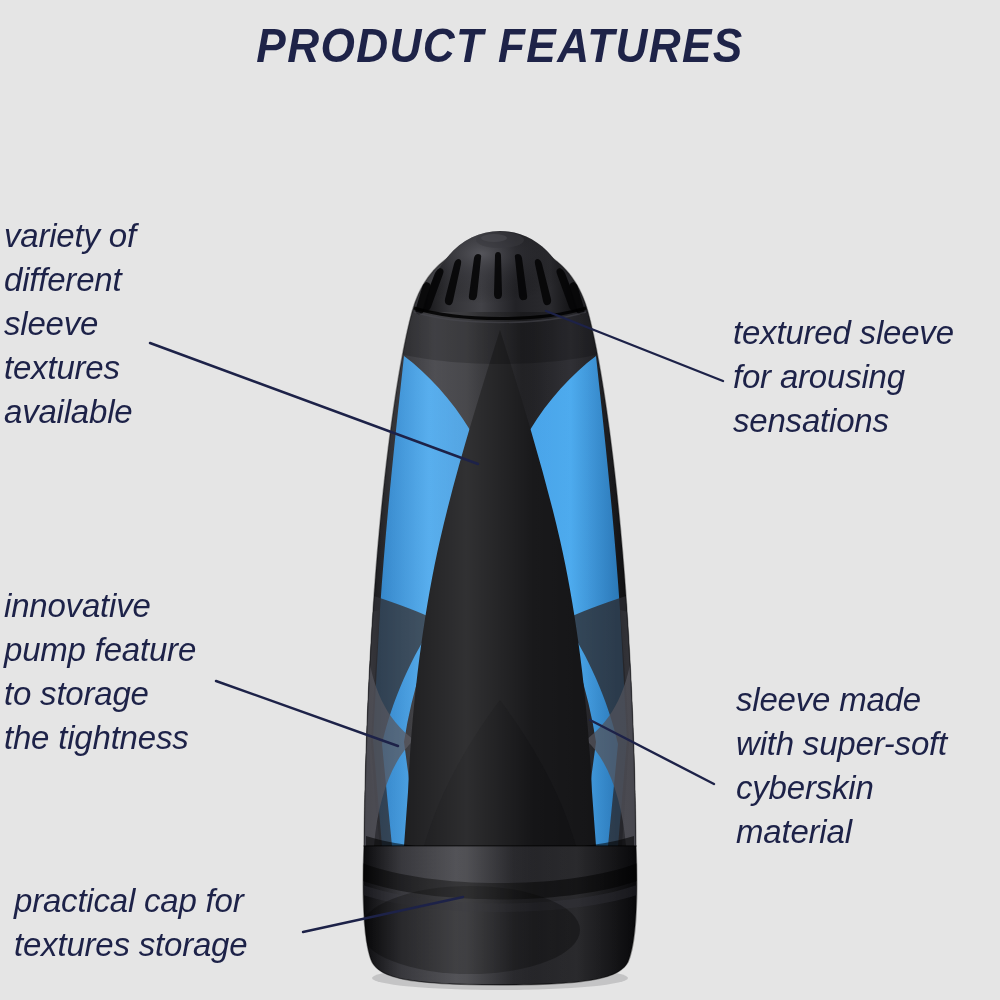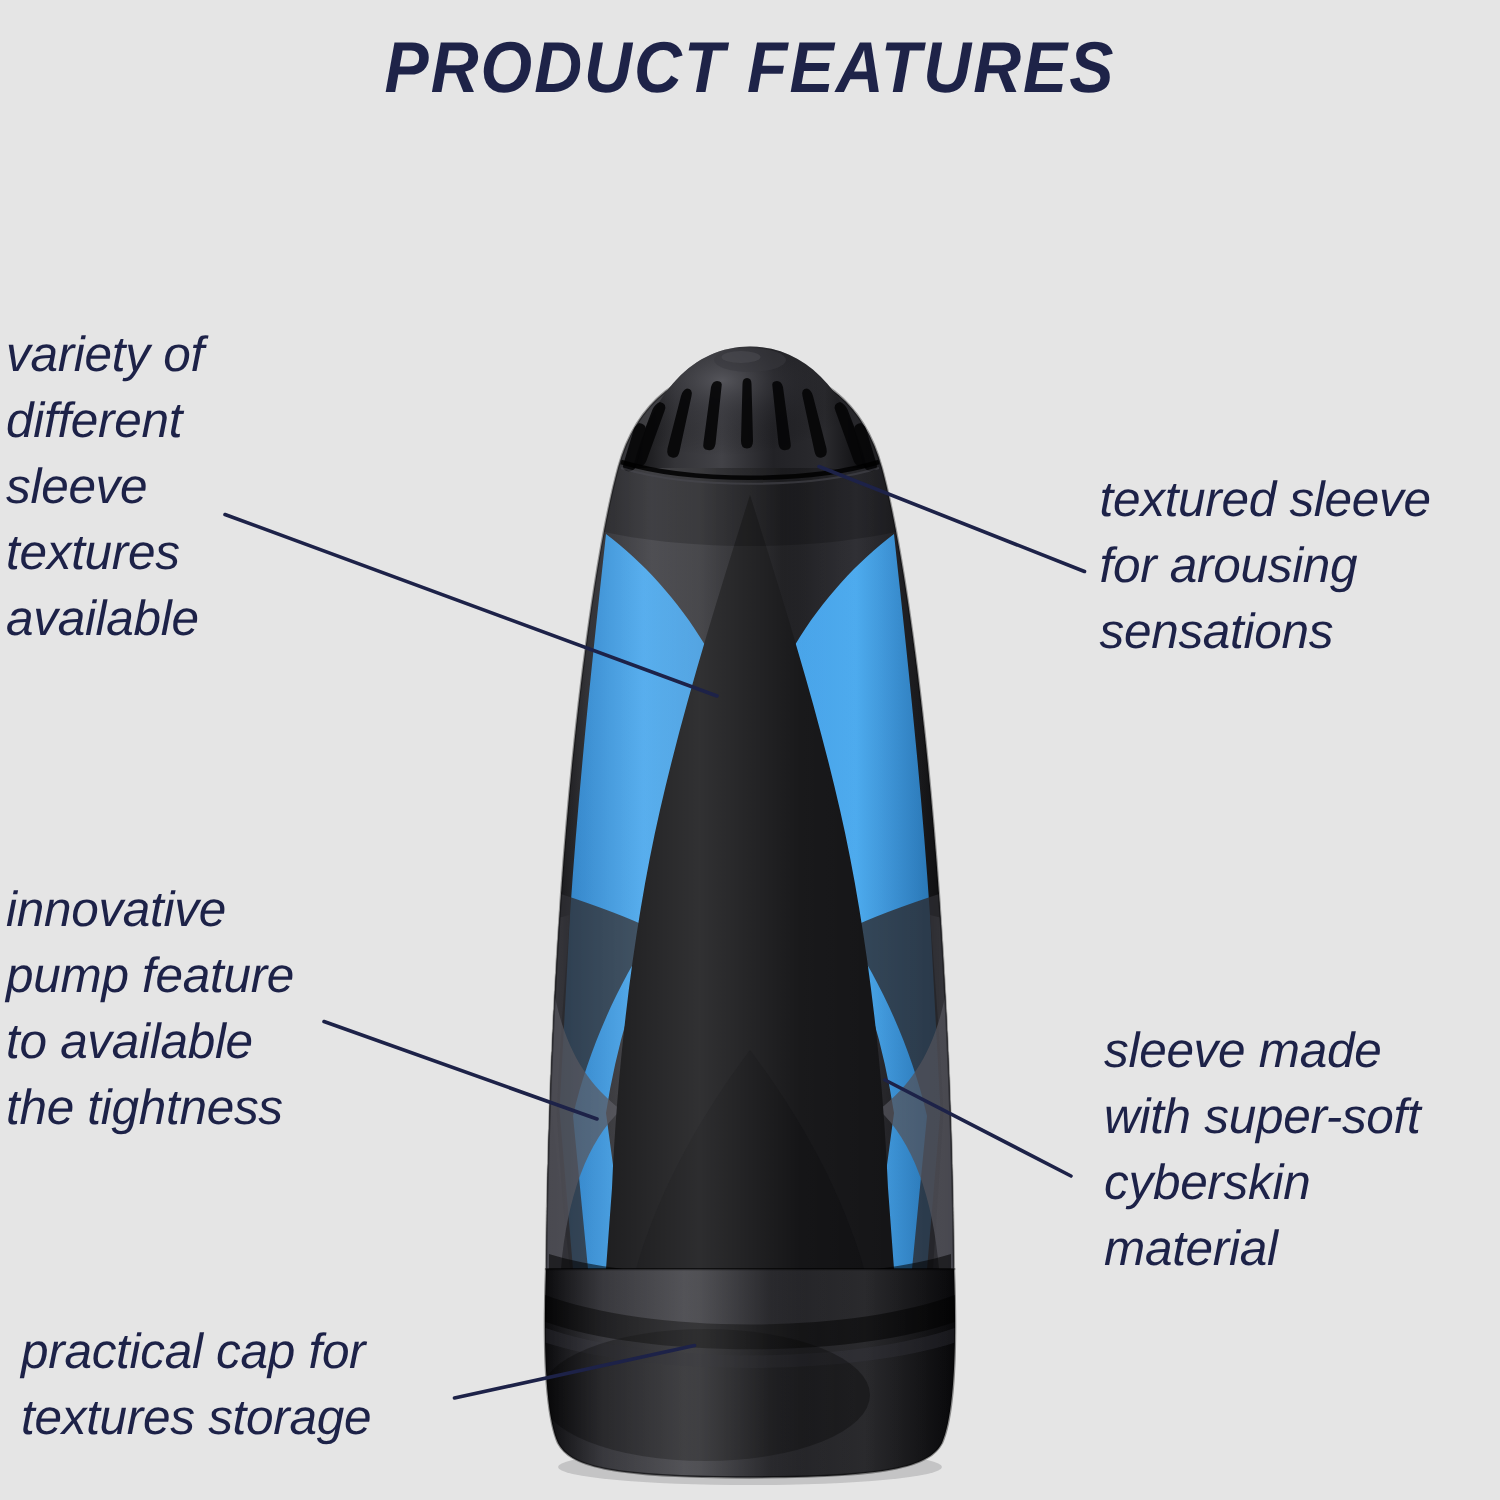--- a/index.html
+++ b/index.html
@@ -322,21 +322,21 @@
 sleeve
 textures
 available</div>
 
   <div class="callout" id="c-tr">textured sleeve
 for arousing
 sensations</div>
 
   <div class="callout" id="c-ml">innovative
 pump feature
-to available
+to storage
 the tightness</div>
 
   <div class="callout" id="c-mr">sleeve made
 with super-soft
 cyberskin
 material</div>
 
   <div class="callout" id="c-bl">practical cap for
 textures storage</div>
 

